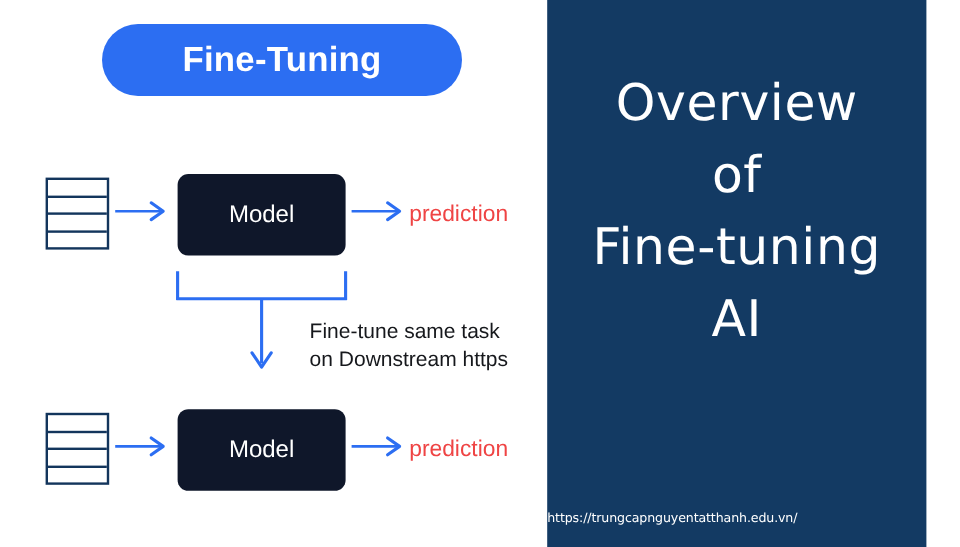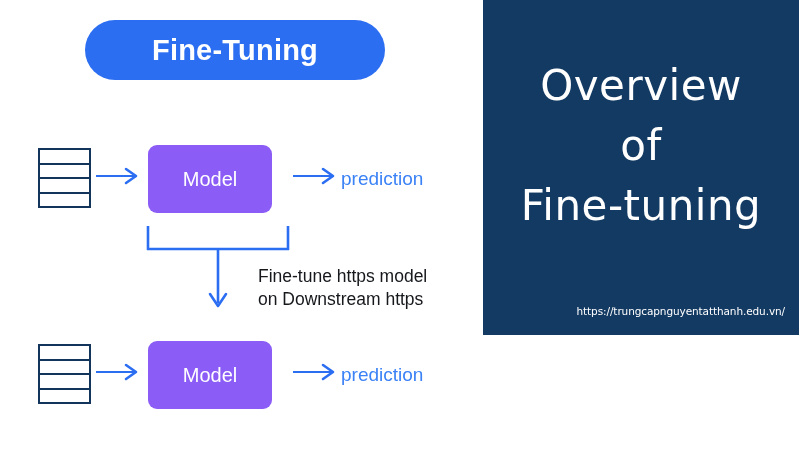--- a/index.html
+++ b/index.html
@@ -59,23 +59,23 @@
   }
   .table-icon .row-line:last-child {
     border-bottom: none;
   }
   #table-icon-top  { left: 38px; top: 148px; }
   #table-icon-bot  { left: 38px; top: 344px; }
 
   
   .model-box {
     position: absolute;
-    width: 124px;
+    width: 140px;
     height: 68px;
-    background: #8b5cf6;
+    background: #0f172a;
     border-radius: 9px;
     display: flex;
     align-items: center;
     justify-content: center;
   }
   .model-box .model-label {
     color: #ffffff;
     font-size: 20px;
     font-weight: normal;
   }
@@ -89,21 +89,21 @@
   }
   #arrow-in-top   { left: 96px;  top: 166px; }
   #arrow-in-bot   { left: 96px;  top: 362px; }
   #arrow-out-top  { left: 293px; top: 166px; }
   #arrow-out-bot  { left: 293px; top: 362px; }
 
   
   .prediction-label {
     position: absolute;
     font-size: 19px;
-    color: #3b82f6;
+    color: #ef4444;
     white-space: nowrap;
   }
   #prediction-top { left: 341px; top: 168px; }
   #prediction-bot { left: 341px; top: 364px; }
 
   
   #feedback-bracket {
     position: absolute;
     left: 144px; top: 224px;
   }
@@ -114,22 +114,22 @@
     left: 258px; top: 265px;
     font-size: 17.5px;
     color: #16181c;
     line-height: 23px;
     white-space: nowrap;
   }
 
   
   #right-panel {
     position: absolute;
-    left: 483px; top: 0;
-    width: 316px; height: 335px;
+    left: 456px; top: 0;
+    width: 316px; height: 456px;
     background: #133A63;
     overflow: hidden;
   }
   #panel-heading {
     position: absolute;
     left: 0; top: 56px;
     width: 100%;
     text-align: center;
     color: #ffffff;
     font-family: "DejaVu Sans", sans-serif;
@@ -138,21 +138,21 @@
     line-height: 60px;
     letter-spacing: 0.5px;
   }
   #panel-heading .hl {
     display: block;
   }
   #panel-url {
     position: absolute;
     left: 0; bottom: 18px;
     width: 100%;
-    text-align: right;
+    text-align: left;
     padding-right: 14px;
     box-sizing: border-box;
     color: #ffffff;
     font-size: 10.5px;
     font-family: "DejaVu Sans", sans-serif;
     letter-spacing: -0.1px;
   }
 </style>
 </head>
 <body>
@@ -193,21 +193,21 @@
     <line x1="3" y1="25" x2="145" y2="25" stroke="#2C6EF2" stroke-width="2.6"></line>
 
     <line x1="144" y1="2" x2="144" y2="26" stroke="#2C6EF2" stroke-width="2.6"></line>
 
     <line x1="74" y1="25" x2="74" y2="79" stroke="#2C6EF2" stroke-width="2.6"></line>
 
     <polyline points="66,70 74,82 82,70" fill="none" stroke="#2C6EF2" stroke-width="2.6" stroke-linecap="round" stroke-linejoin="round"></polyline>
   </svg>
 
   <div id="finetune-caption">
-    <div>Fine-tune https model</div>
+    <div>Fine-tune same task</div>
     <div>on Downstream https</div>
   </div>
 
   <div id="table-icon-bot" class="table-icon">
     <span class="row-line"></span>
     <span class="row-line"></span>
     <span class="row-line"></span>
     <span class="row-line"></span>
   </div>
 
@@ -227,15 +227,16 @@
 
   <div id="prediction-bot" class="prediction-label">prediction</div>
 
 </div>
 
 <div id="right-panel">
   <div id="panel-heading">
     <span class="hl">Overview</span>
     <span class="hl">of</span>
     <span class="hl">Fine-tuning</span>
+    <span class="hl">AI</span>
   </div>
   <div id="panel-url">https://trungcapnguyentatthanh.edu.vn/</div>
 </div>
 
 </body></html>

